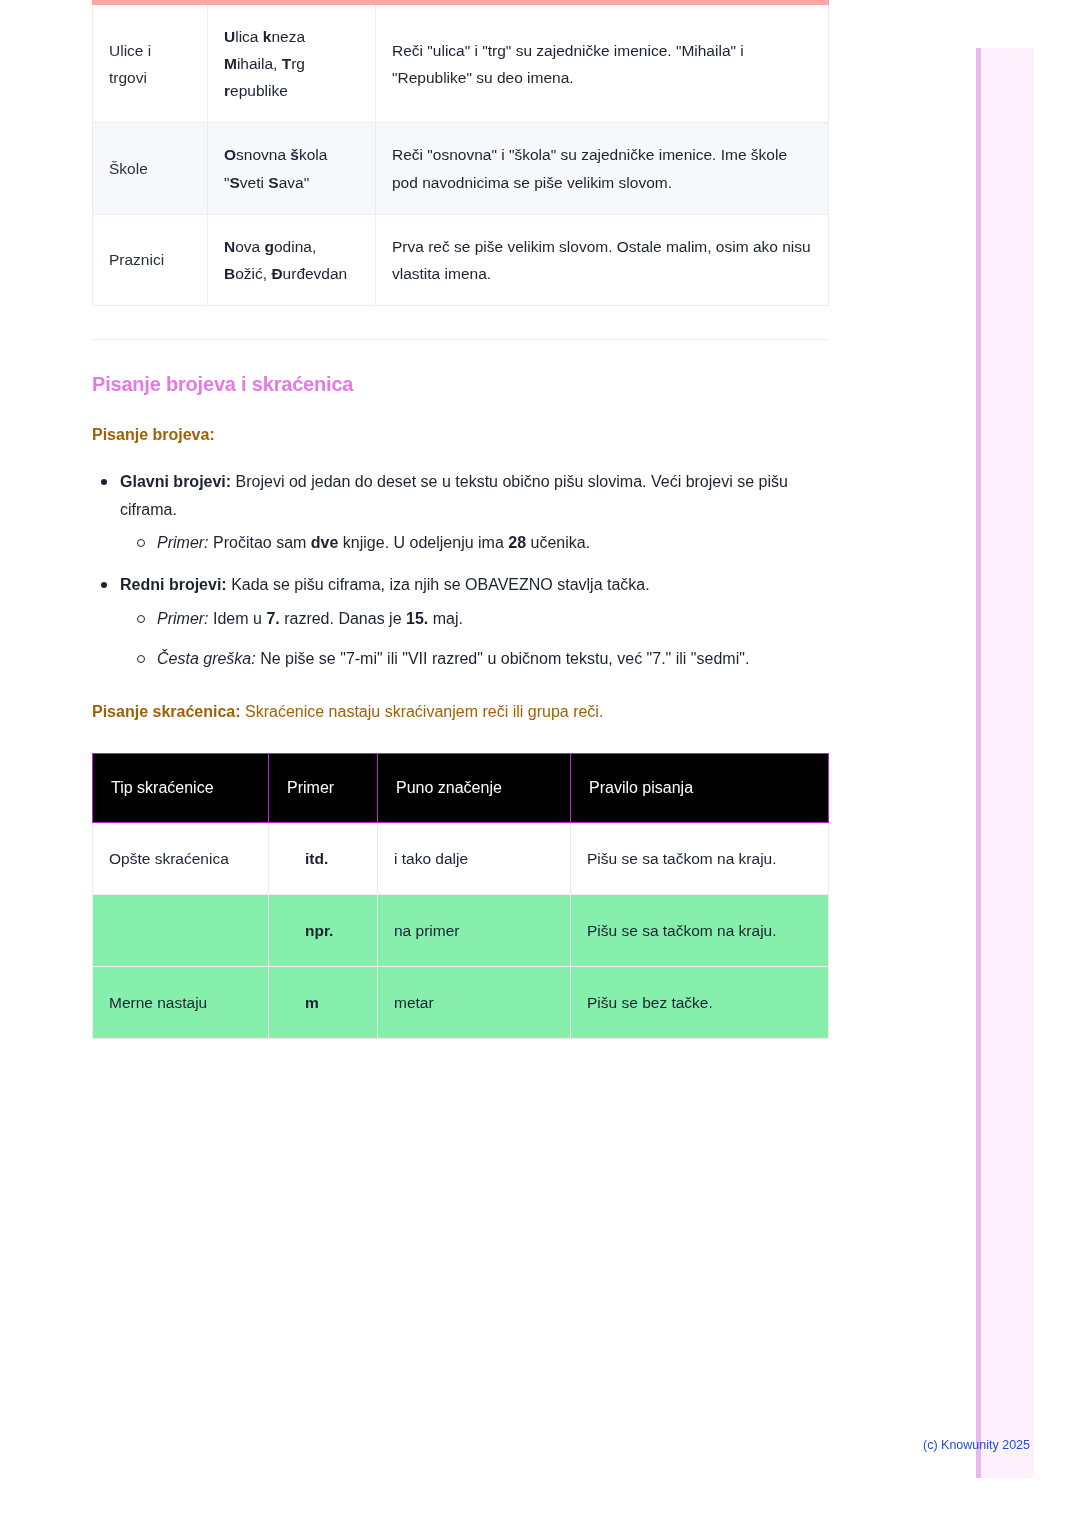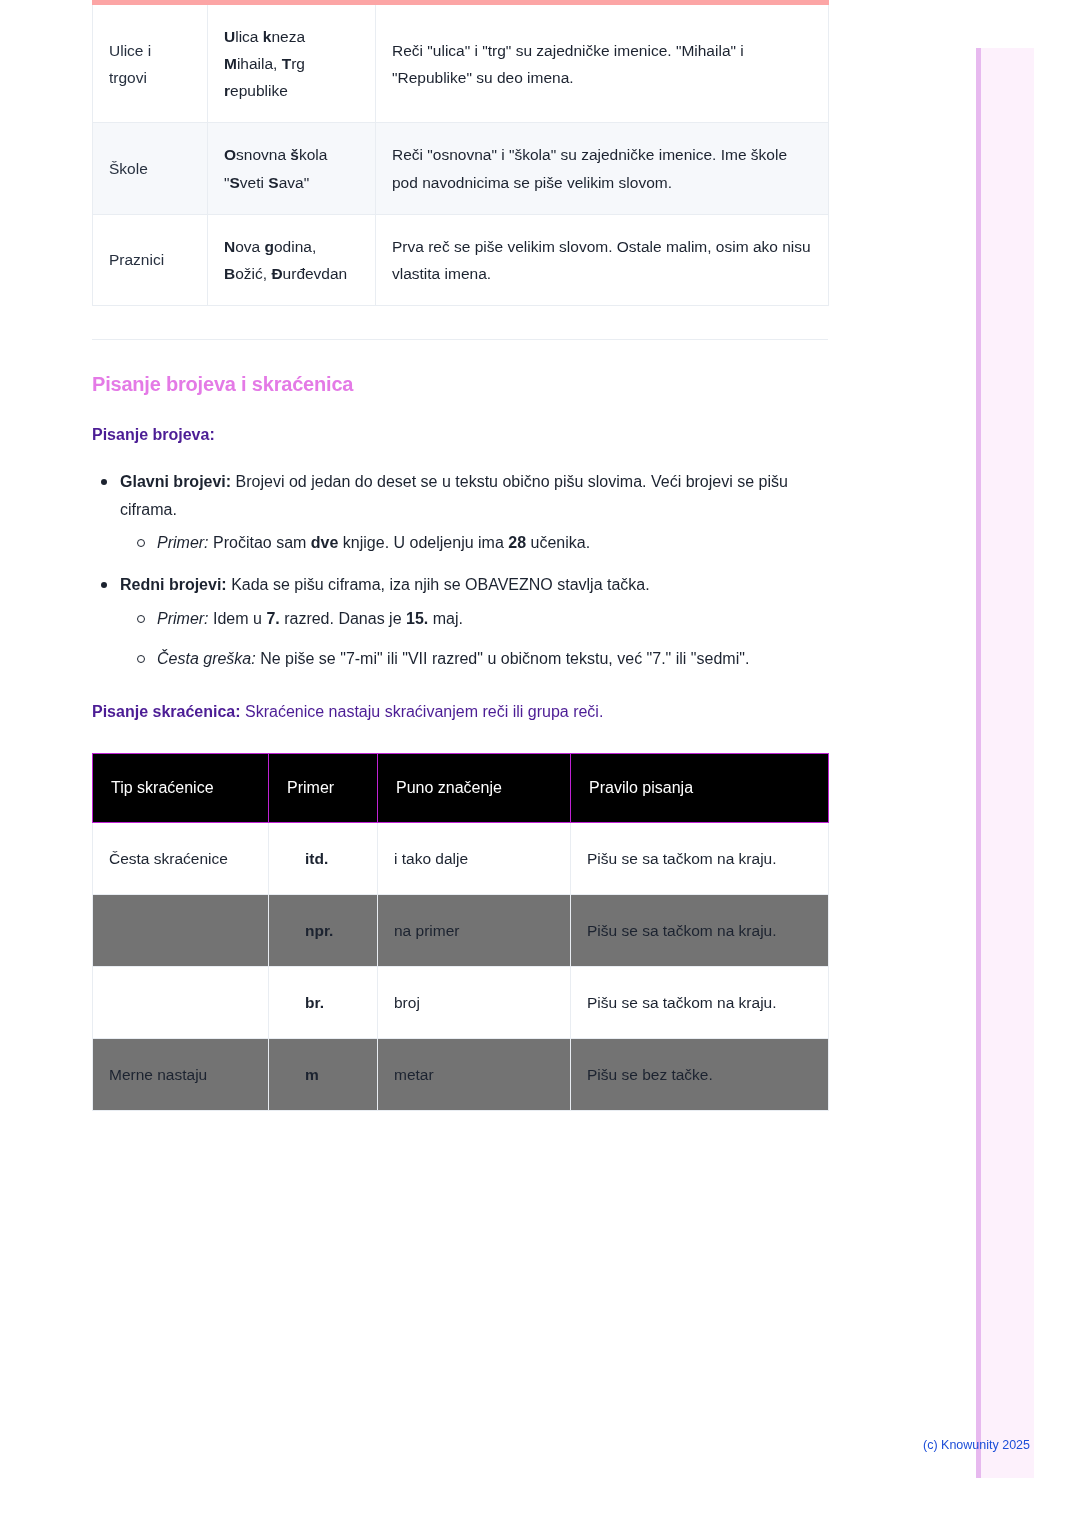--- a/index.html
+++ b/index.html
@@ -76,21 +76,21 @@
     font-weight: bold;
     margin: 33px 0 0 0;
     letter-spacing: -0.2px;
   }
 
   
   .para {
     font-size: 16px;
     line-height: 1.72;
     margin: 25px 0 0 0;
-    color: #4c1d95;
+    color: #a16207;
   }
   .para b { font-weight: bold; }
 
   
   ul.lvl1 {
     margin: 20px 0 0 0;
     padding-left: 28px;
     list-style: none;
   }
   ul.lvl1 > li {
@@ -146,21 +146,21 @@
     font-weight: normal;
     padding: 20px 18px;
     border: 1px solid #bf22d4;
     line-height: 1.7;
     vertical-align: middle;
   }
   #abbr-table tbody td {
     font-size: 15.5px;
     padding: 22px 16px;
   }
-  #abbr-table tbody tr.alt td { background: #737373; }
+  #abbr-table tbody tr.alt td { background: #86efac; }
   #abbr-table td.ex { font-weight: bold; padding-left: 36px; }
 
   
   #watermark {
     position: absolute;
     left: 923px;
     top: 1438px;
     font-size: 12.5px;
     color: #1d4ed8;
     white-space: nowrap;
@@ -243,37 +243,31 @@
     <thead>
       <tr>
         <th>Tip skraćenice</th>
         <th>Primer</th>
         <th>Puno značenje</th>
         <th>Pravilo pisanja</th>
       </tr>
     </thead>
     <tbody>
       <tr>
-        <td>Česta skraćenice</td>
+        <td>Opšte skraćenica</td>
         <td class="ex">itd.</td>
         <td>i tako dalje</td>
         <td>Pišu se sa tačkom na kraju.</td>
       </tr>
       <tr class="alt">
         <td></td>
         <td class="ex">npr.</td>
         <td>na primer</td>
         <td>Pišu se sa tačkom na kraju.</td>
       </tr>
-      <tr>
-        <td></td>
-        <td class="ex">br.</td>
-        <td>broj</td>
-        <td>Pišu se sa tačkom na kraju.</td>
-      </tr>
       <tr class="alt">
         <td>Merne nastaju</td>
         <td class="ex">m</td>
         <td>metar</td>
         <td>Pišu se bez tačke.</td>
       </tr>
     </tbody>
   </table>
 
 </div>

